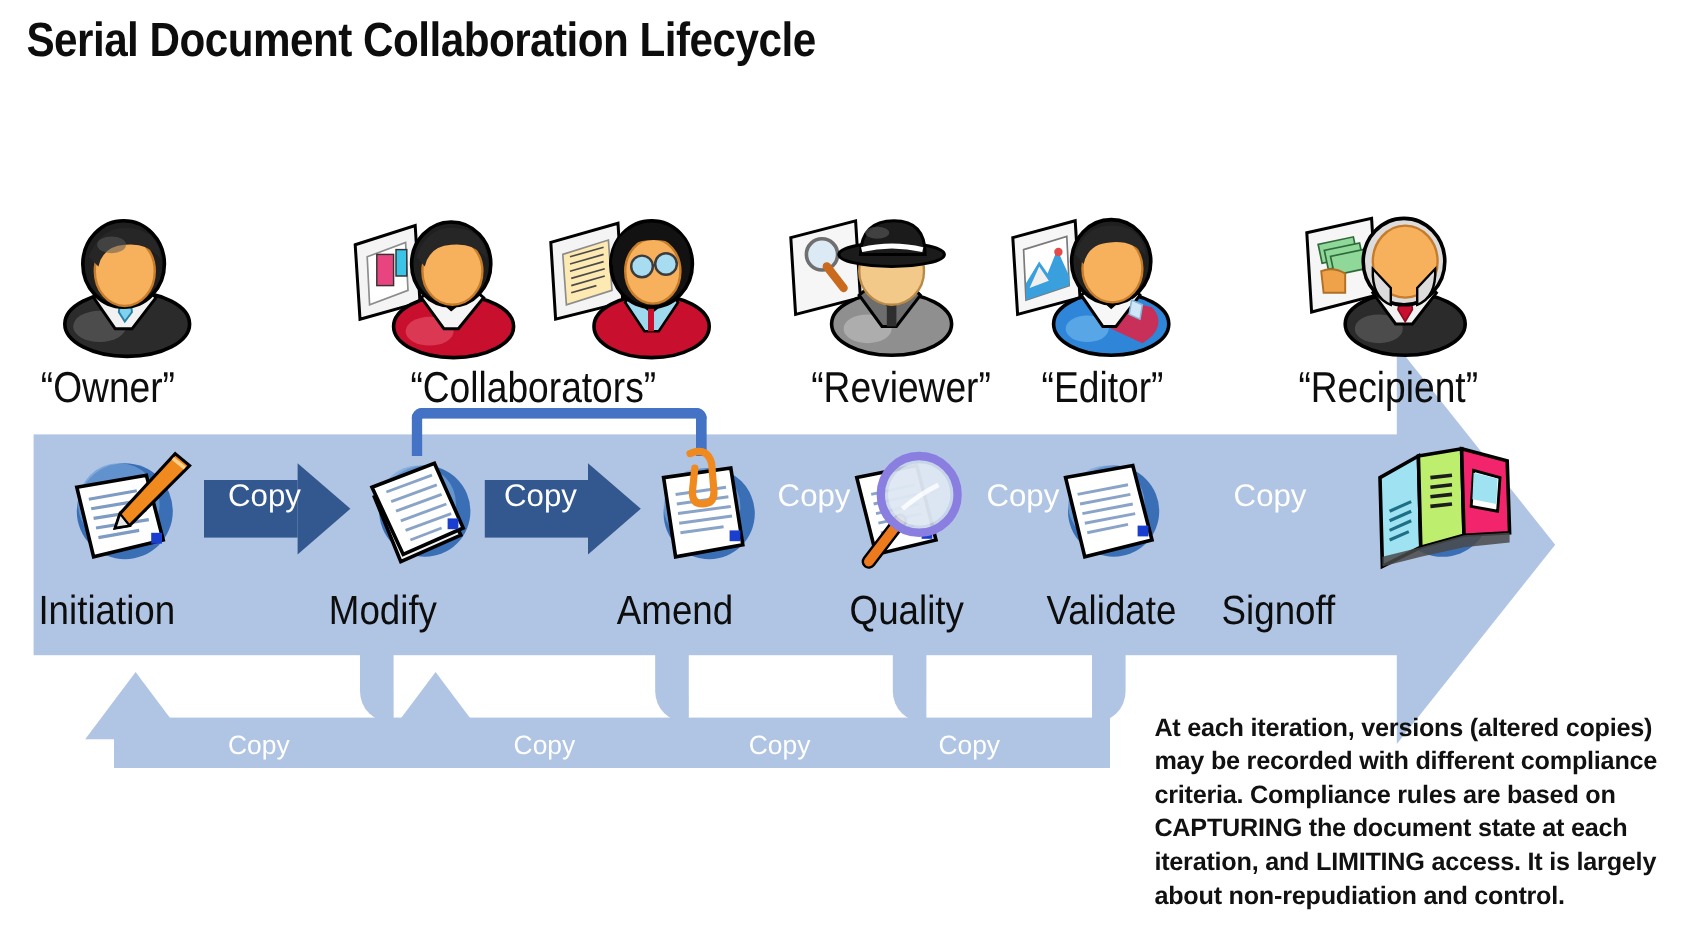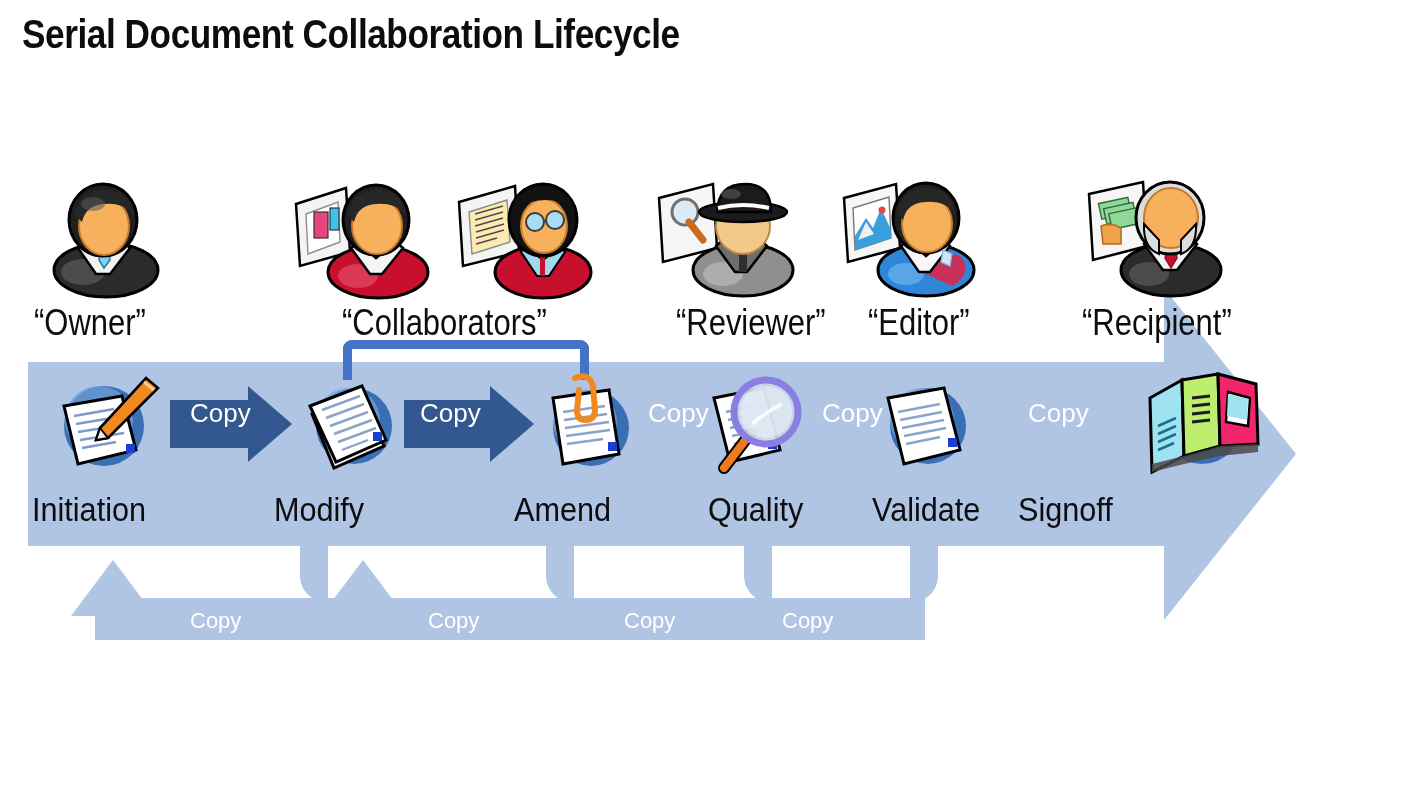--- a/index.html
+++ b/index.html
@@ -400,14 +400,15 @@
   <div class="abs copy-white" style="left:822px; top:398px;">Copy</div>
   <div class="abs copy-white" style="left:1028px;top:398px;">Copy</div>
 
   <div class="abs stage-label" style="left:32px;  top:490px;">Initiation</div>
   <div class="abs stage-label" style="left:274px; top:490px;">Modify</div>
   <div class="abs stage-label" style="left:514px; top:490px;">Amend</div>
   <div class="abs stage-label" style="left:708px; top:490px;">Quality</div>
   <div class="abs stage-label" style="left:872px; top:490px;">Validate</div>
   <div class="abs stage-label" style="left:1018px;top:490px;">Signoff</div>
 
+  <div class="abs" id="note">At each iteration, versions (altered copies) may be recorded with different compliance criteria. Compliance rules are based on CAPTURING the document state at each iteration, and LIMITING access. It is largely about non-repudiation and control.</div>
 
 </div>
 
 </body></html>

